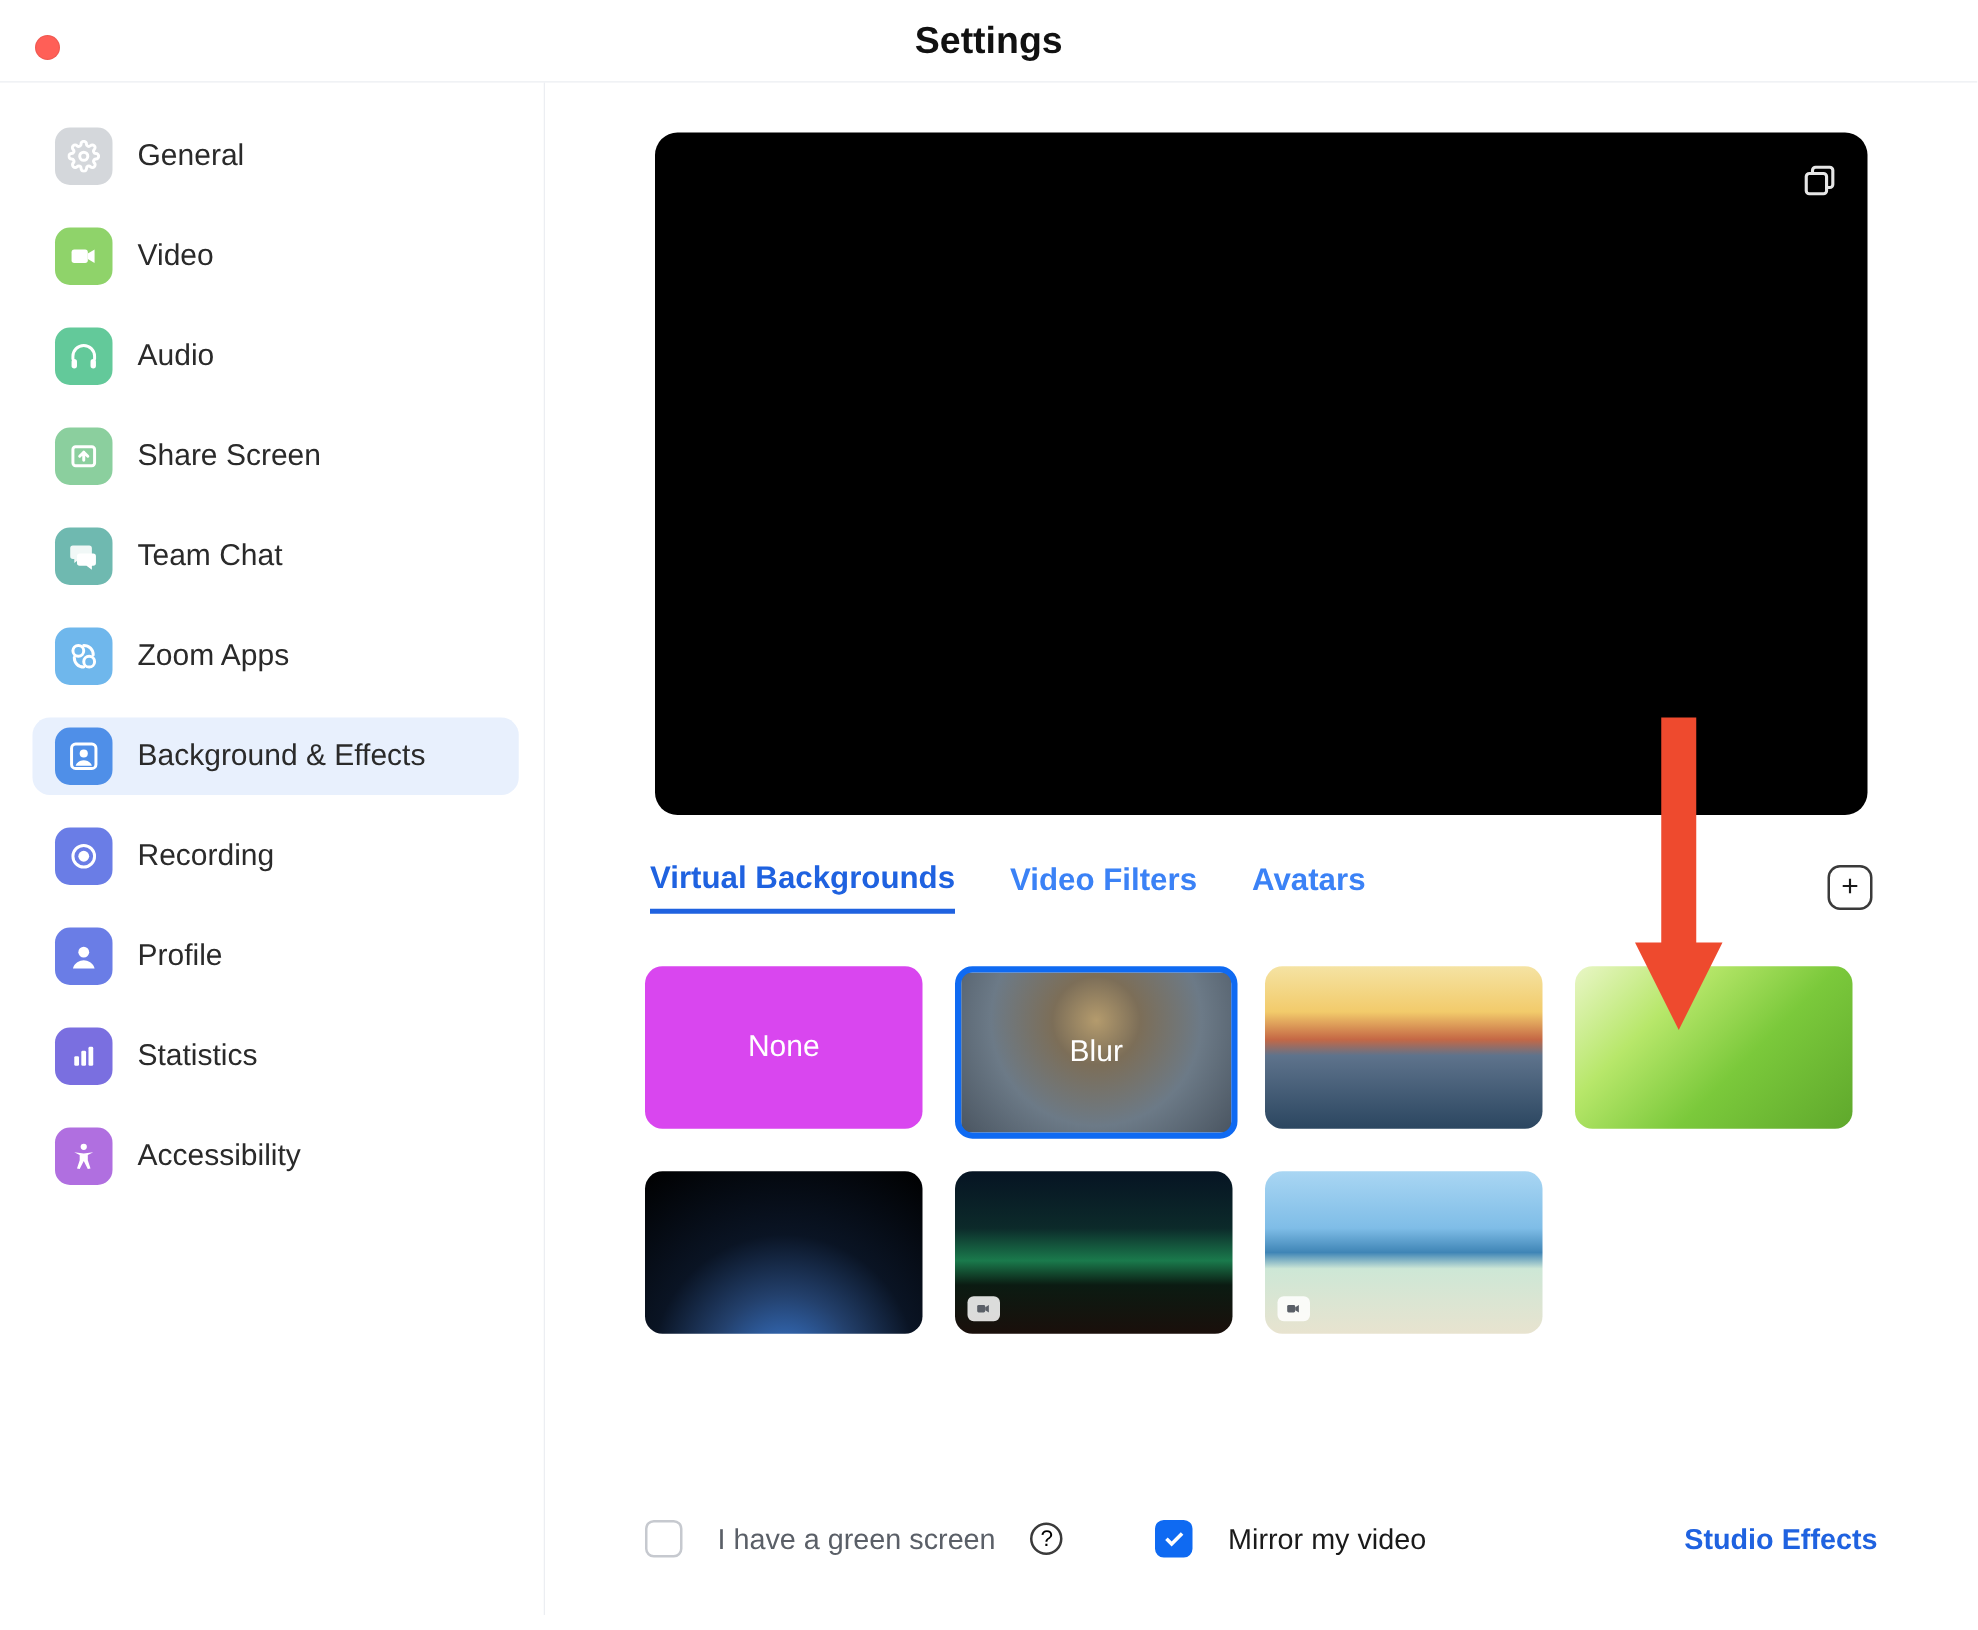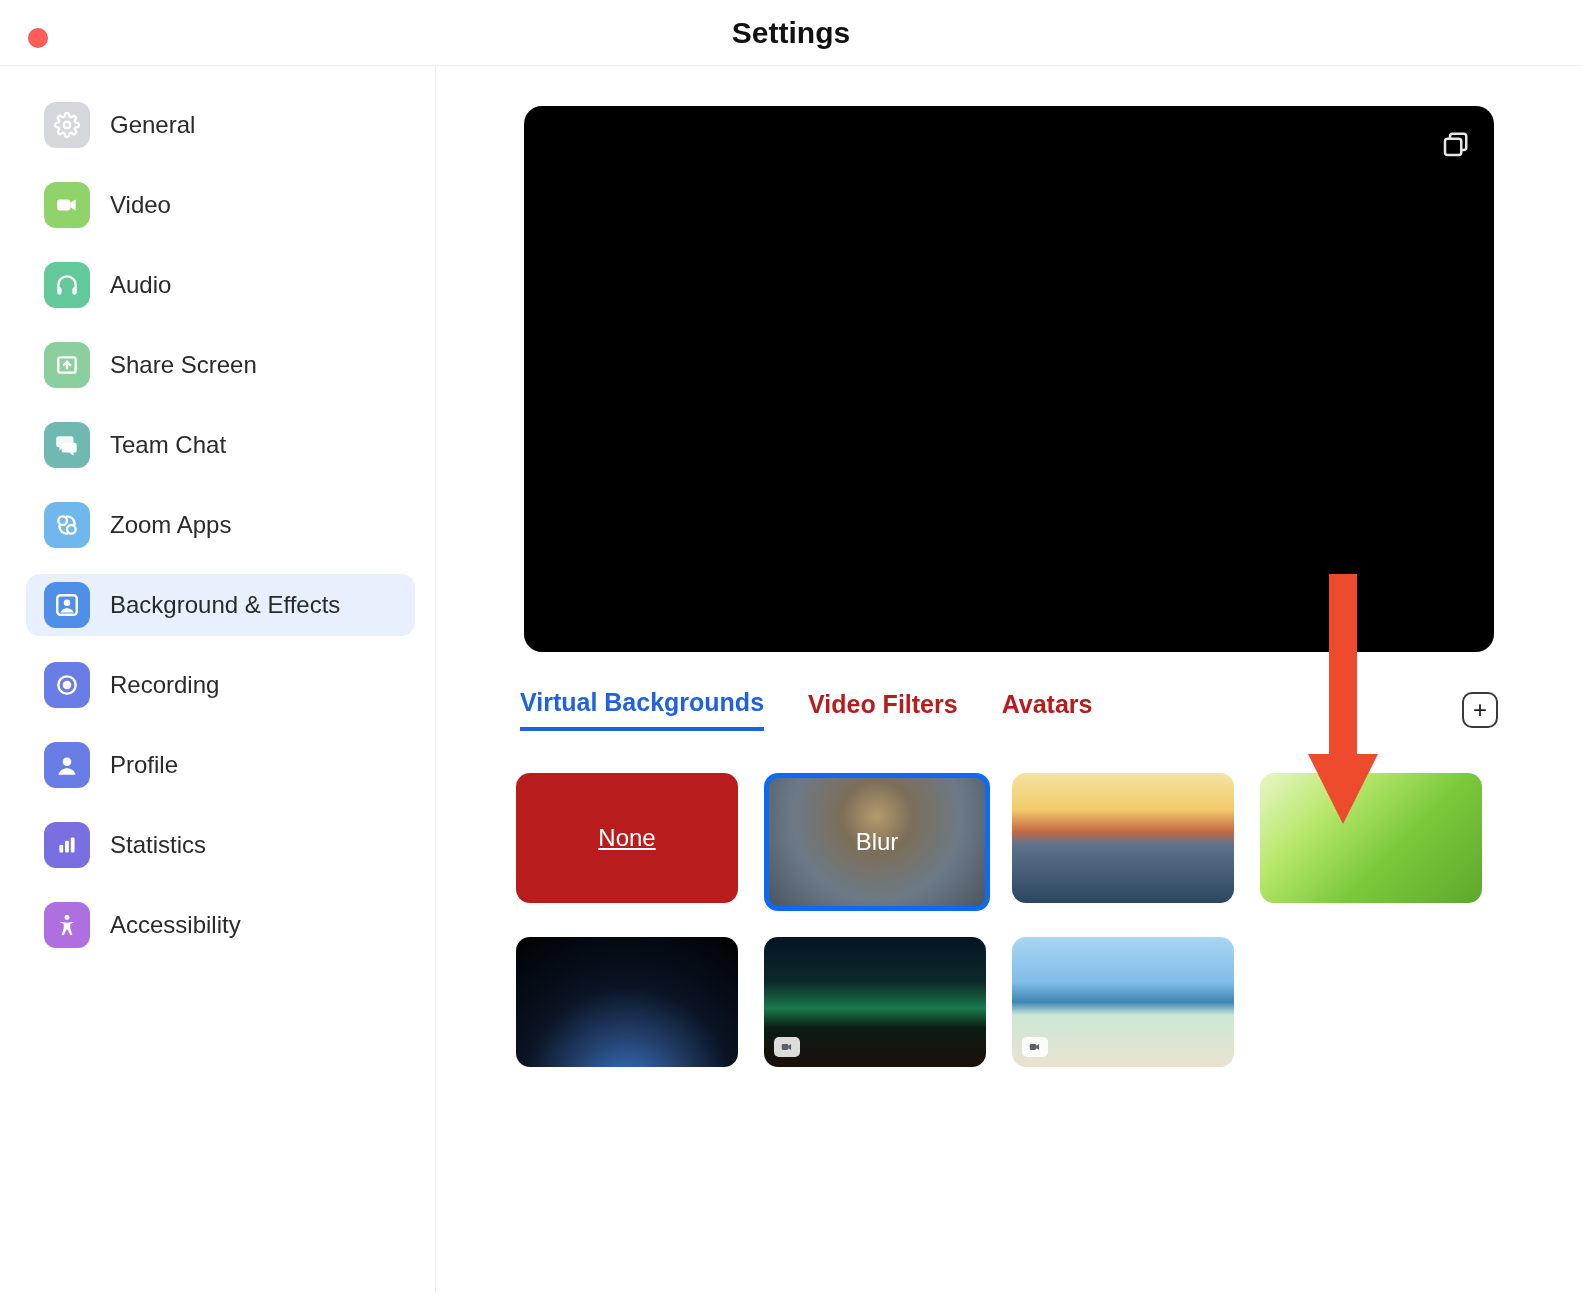--- a/index.html
+++ b/index.html
@@ -81,21 +81,21 @@
   .tabs-row {
     display: flex;
     align-items: center;
     margin-top: 36px;
     gap: 44px;
     padding: 0 4px;
   }
   .tab {
     font-size: 25px;
     font-weight: 600;
-    color: #b91c1c;
+    color: #3b82f6;
     padding-bottom: 10px;
     cursor: pointer;
   }
   .tab.active { color: #1f62e0; border-bottom: 4px solid #1f62e0; }
   .add-btn {
     margin-left: auto;
     width: 36px; height: 36px;
     border: 2px solid #3a3a3a;
     border-radius: 10px;
     display: flex; align-items: center; justify-content: center;
@@ -115,21 +115,21 @@
     width: 222px; height: 130px;
     border-radius: 14px;
     display: flex; align-items: center; justify-content: center;
     font-size: 24px;
     color: #fff;
     font-weight: 400;
     cursor: pointer;
     position: relative;
     overflow: hidden;
   }
-  .bg-tile.none { background: #b91c1c; text-decoration: underline; }
+  .bg-tile.none { background: #d946ef; }
   .bg-tile.selected { width: 226px; height: 138px; border: 5px solid #0f6af2; }
   .bg-tile .cam-badge {
     position: absolute;
     bottom: 10px; left: 10px;
     width: 26px; height: 20px;
     background: rgba(255,255,255,0.85);
     border-radius: 5px;
     display: flex; align-items: center; justify-content: center;
   }
   
@@ -327,20 +327,33 @@
         <div class="bg-tile beach-bg">
           <div class="cam-badge">
             <svg viewBox="0 0 24 24" width="16" height="14" fill="#5a5f67">
               <rect x="3" y="7" width="11" height="10" rx="2"></rect>
               <path d="M14 10l5-3v10l-5-3z"></path>
             </svg>
           </div>
         </div>
       </div>
 
+    <div class="bottom-row">
+      <span class="cb" id="cb-green"></span>
+      <span style="color:#5a5f67;">I have a green screen</span>
+      <span class="help">?</span>
+      <span style="width:18px"></span>
+      <span class="cb checked" id="cb-mirror">
+        <svg viewBox="0 0 24 24" width="20" height="20" fill="none" stroke="#fff" stroke-width="3.5">
+            <path d="M5 12l5 5L20 7"></path>
+          </svg>
+      </span>
+      <span style="color:#1a1a1a;">Mirror my video</span>
+      <span class="studio-link">Studio Effects</span>
+    </div>
 
     <svg class="arrow-ann" width="90" height="280">
       <defs>
         <marker id="ah" markerWidth="12" markerHeight="12" refX="6" refY="6" orient="auto">
           <path d="M0,0 L12,6 L0,12 Z" fill="#ee4a2e"></path>
         </marker>
       </defs>
       <line x1="45" y1="10" x2="45" y2="200" stroke="#ee4a2e" stroke-width="28"></line>
       <path d="M10,190 L45,260 L80,190 Z" fill="#ee4a2e"></path>
     </svg>

